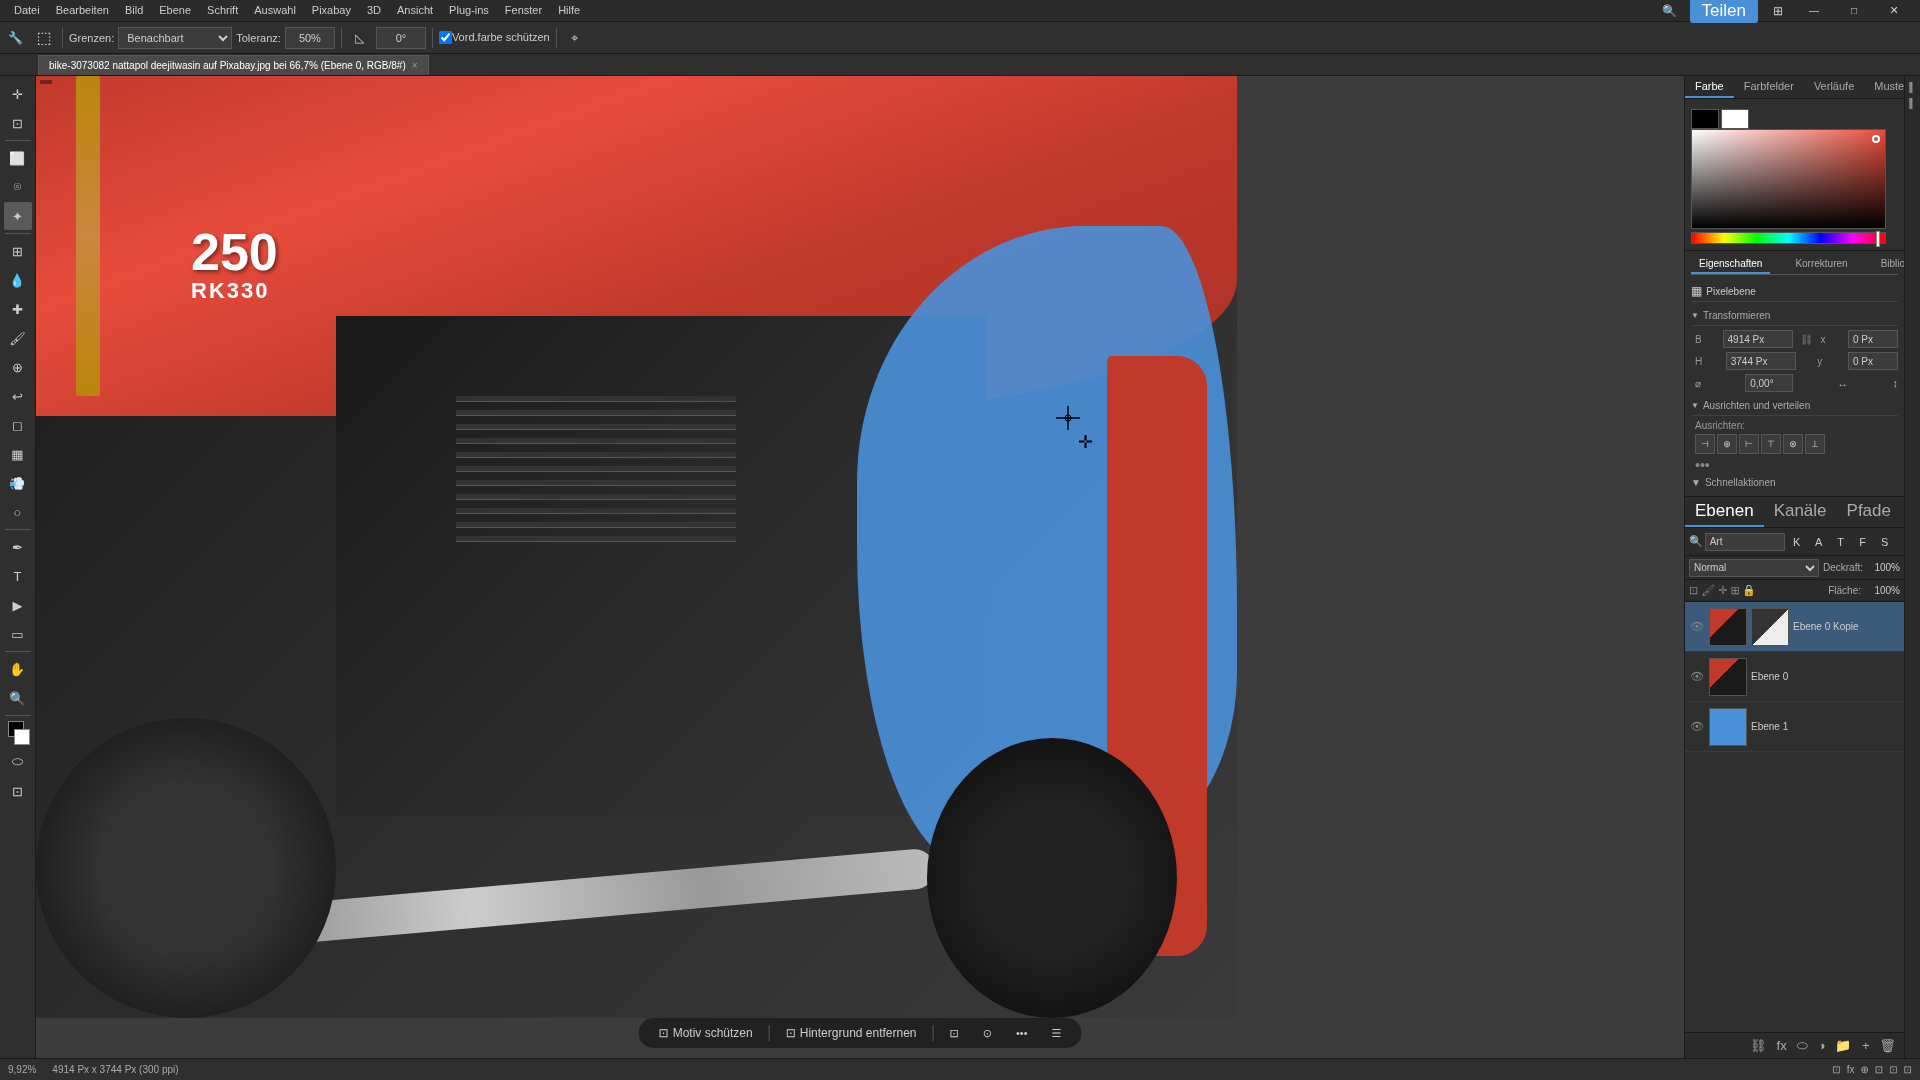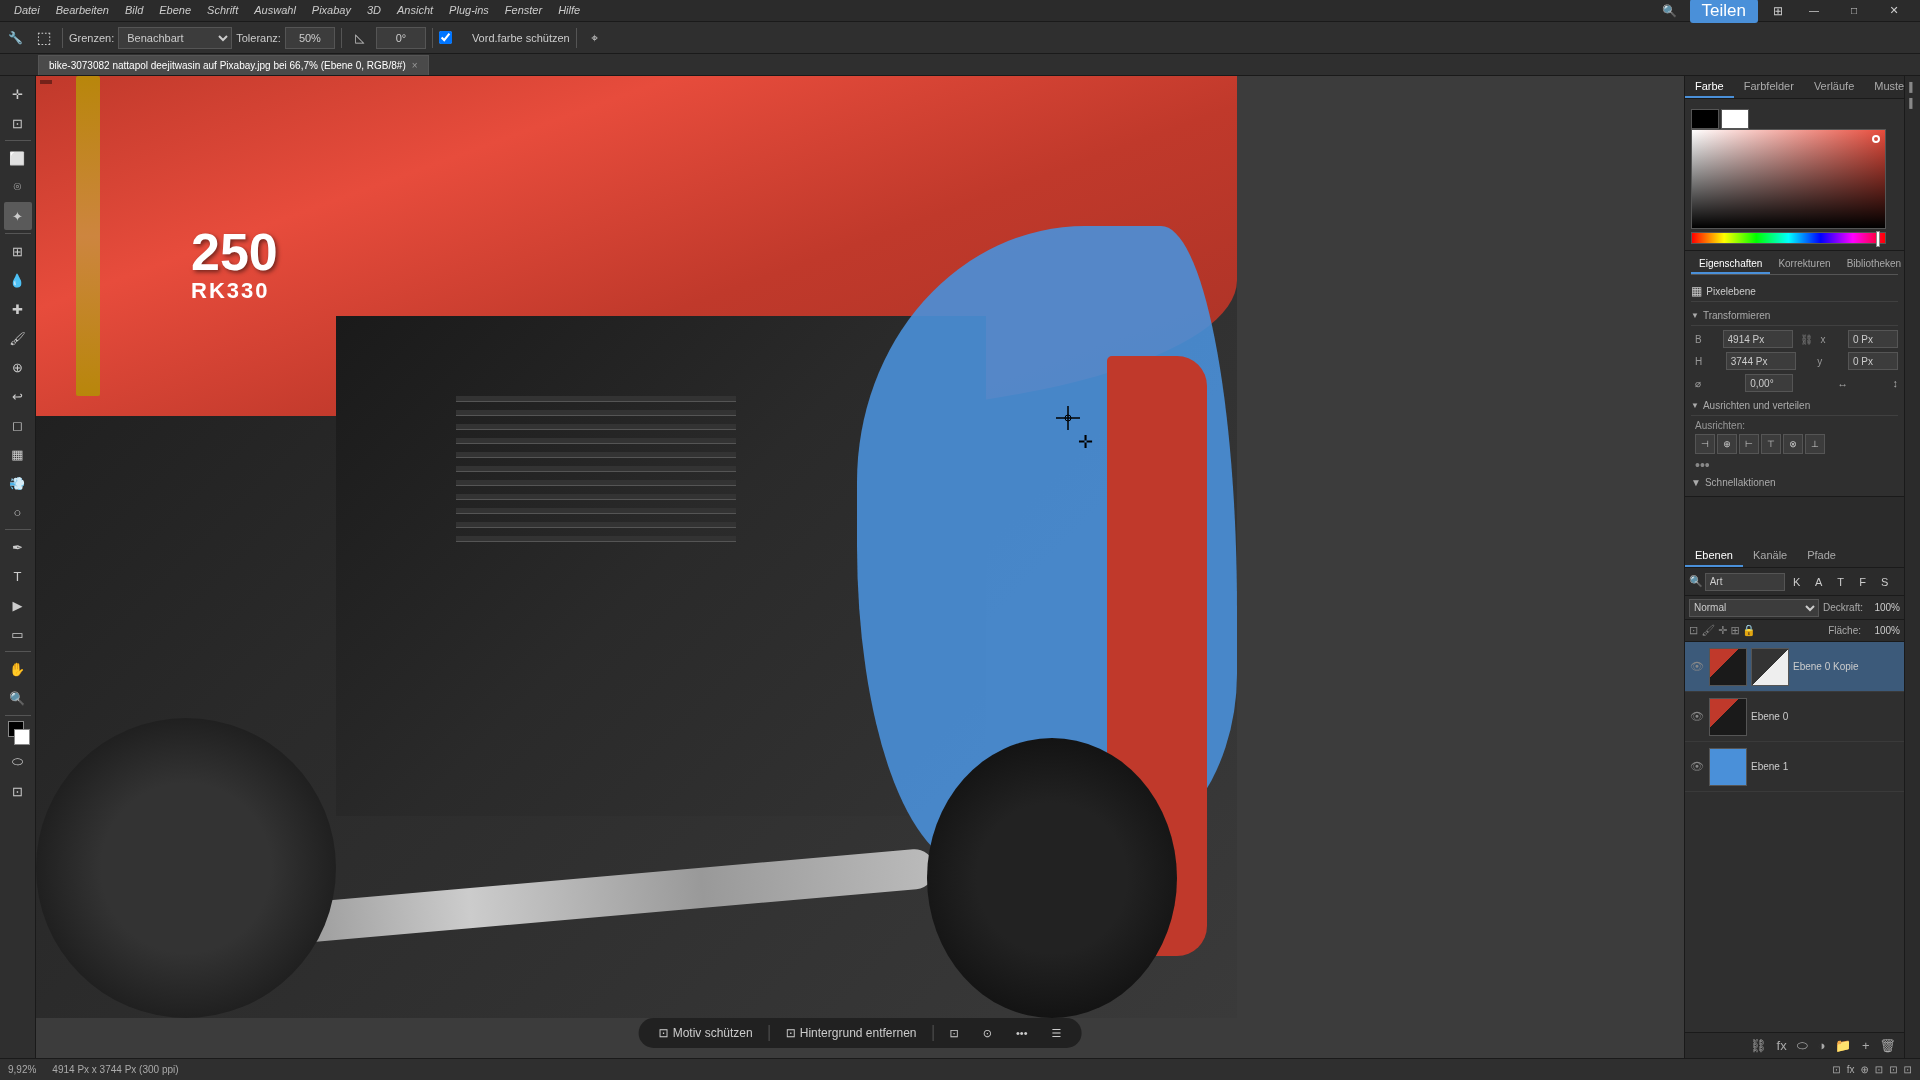--- a/index.html
+++ b/index.html
@@ -22,21 +22,20 @@
       padding: 0 6px;
       border-bottom: 1px solid #1a1a1a;
     }
     .menu-item {
       padding: 0 8px;
       height: 24px;
       line-height: 22px;
       cursor: pointer;
       font-size: 11px;
       color: #ccc;
-      font-style: italic;
     }
 
     
     #toolbar {
       height: 32px;
       background: #2f2f2f;
       display: flex;
       align-items: center;
       padding: 0 4px;
       gap: 4px;
@@ -81,22 +80,22 @@
       padding: 1px 4px;
       font-size: 11px;
       height: 22px;
       width: 50px;
       text-align: center;
     }
     .toolbar-check-label {
       font-size: 11px;
       color: #ccc;
       display: flex;
-      align-items: center;
-      gap: 20px;
+      align-items: flex-start;
+      gap: 0;
       cursor: pointer;
     }
 
     
     #tab-bar {
       height: 22px;
       background: #2f2f2f;
       display: flex;
       align-items: flex-end;
       padding-left: 38px;
@@ -327,21 +326,21 @@
     .swatch.fg { background: black; }
     .swatch.bg { background: white; }
 
     
     #properties-section {
       padding: 4px 6px;
       border-bottom: 1px solid #1a1a1a;
     }
     .props-tabs {
       display: flex;
-      gap: 0;
+      gap: 17px;
       border-bottom: 1px solid #555;
       margin-bottom: 6px;
     }
     .props-tab {
       padding: 3px 8px;
       font-size: 10px;
       color: #aaa;
       cursor: pointer;
     }
     .props-tab.active { color: #fff; border-bottom: 2px solid #4a90d9; }
@@ -415,24 +414,23 @@
     }
 
     
     #layers-tabs {
       display: flex;
       background: #2b2b2b;
       border-bottom: 1px solid #1a1a1a;
     }
     .layers-tab {
       padding: 4px 10px;
-      font-size: 11px;
+      font-size: 17px;
       color: #aaa;
       cursor: pointer;
-      margin-top: 48px;
     }
     .layers-tab.active { color: #fff; border-bottom: 2px solid #4a90d9; }
 
     
     #layers-toolbar {
       height: 28px;
       background: #2b2b2b;
       display: flex;
       align-items: center;
       padding: 0 4px;

